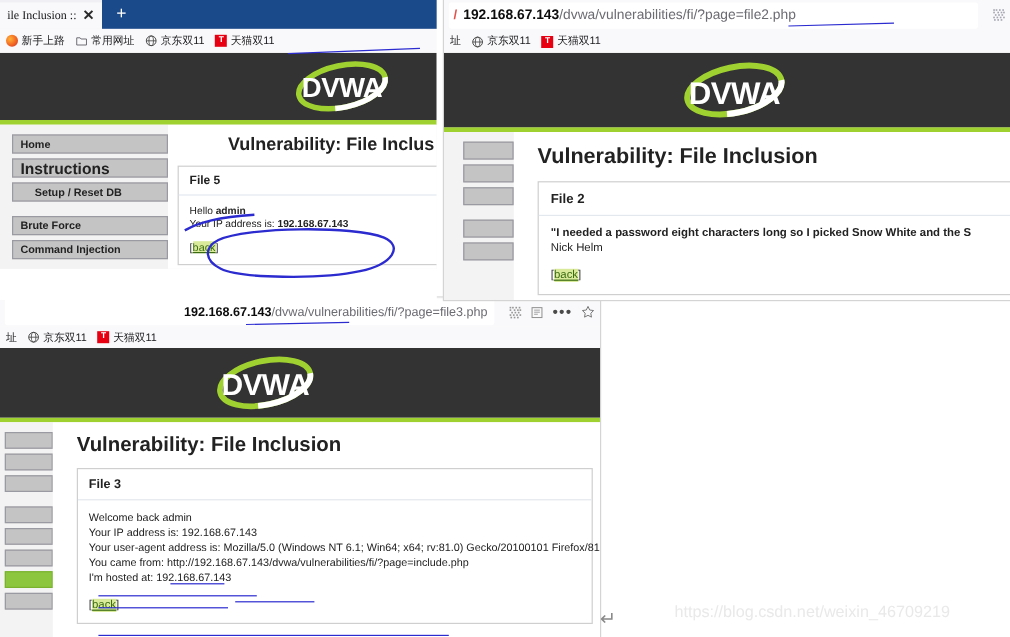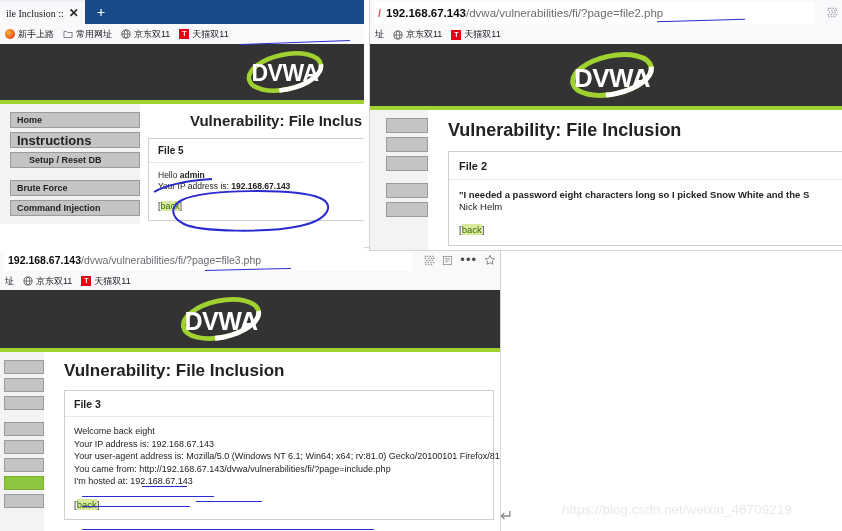--- a/index.html
+++ b/index.html
@@ -53,41 +53,41 @@
     background:#c4c4c4; border:1px solid #9a9aa2; color:#222; font-weight:bold;
     margin:0 0 4px 0; display:flex; align-items:center; white-space:nowrap; overflow:hidden;
   }
   .side-btn.active { background:#8cc63e; border-color:#7ab230; }
   .side-gap { height:8px; }
   .content { flex:1; background:#ffffff; padding-top:6px; overflow:hidden; }
   .page-title { font-weight:bold; color:#222; }
   .panel { border:1px solid #cfcfcf; background:#ffffff; }
   .panel-h { font-weight:bold; color:#222; border-bottom:1px solid #e3e8ee; }
   .panel-b { color:#222; }
-  .backlink { color:#3a6b11; background:#d9eb9b; }
+  .backlink { color:#3a6b11; text-decoration:underline; background:#d9eb9b; }
   .brackets { color:#333; }
 
   
   .ann { position:absolute; pointer-events:none; }
   .ul { border-bottom:1.6px solid #2b2bd0; position:absolute; }
 
   .watermark {
     position:absolute; color:#e9e9e9; font-size:13.5px; white-space:nowrap;
     font-family:"Liberation Sans", sans-serif;
   }
 </style>
 </head>
 <body>
 
 <div id="stage">
 
   <div class="win shadow" style="left:0px; top:248px; width:500px; height:283px;">
 
     <div class="navbar" style="height:24px; padding:0 4px;">
-      <div class="urlbar" style="border:none; height:22px; padding-left:4px;">
+      <div class="urlbar" style="border:none; height:22px; padding-left:4px;justify-content:flex-end;">
         <span class="url-text"><b>192.168.67.143</b><span>/dvwa/vulnerabilities/fi/?page=file3.php</span></span>
       </div>
       <div class="url-icons">
 
         <svg class="nav-ico" viewBox="0 0 16 16" style="width:11px;height:11px;">
           <g fill="#777">
             <rect x="1" y="1" width="2" height="2"></rect>
               <rect x="4" y="1" width="2" height="2"></rect>
               <rect x="8" y="1" width="2" height="2"></rect>
               <rect x="12" y="1" width="2" height="2"></rect>
@@ -165,21 +165,21 @@
           <div class="side-btn active" style="height:14px;"></div>
           <div class="side-btn" style="height:14px;"></div>
         </div>
 
         <div class="content" style="padding-left:20px; padding-top:9px;">
           <div class="page-title" style="font-size:17px; margin-bottom:9px;">Vulnerability: File Inclusion</div>
           <div class="panel" style="width:430px;">
             <div class="panel-h" style="font-size:10.5px; padding:7px 9px 6px 9px;">File 3</div>
             <div class="panel-b" style="padding:8px 9px 9px 9px;">
               <div style="font-size:9px; line-height:12.5px;">
-                <div>Welcome back eight</div>
+                <div>Welcome back admin</div>
                 <div>Your IP address is: 192.168.67.143</div>
                 <div style="white-space:nowrap;">Your user-agent address is: Mozilla/5.0 (Windows NT 6.1; Win64; x64; rv:81.0) Gecko/20100101 Firefox/81.0</div>
                 <div style="white-space:nowrap;">You came from: http://192.168.67.143/dvwa/vulnerabilities/fi/?page=include.php</div>
                 <div>I'm hosted at: 192.168.67.143</div>
               </div>
               <div style="margin-top:11px; font-size:9.5px;">
                 <span class="brackets">[</span><span class="backlink">back</span><span class="brackets">]</span>
               </div>
             </div>
           </div>

